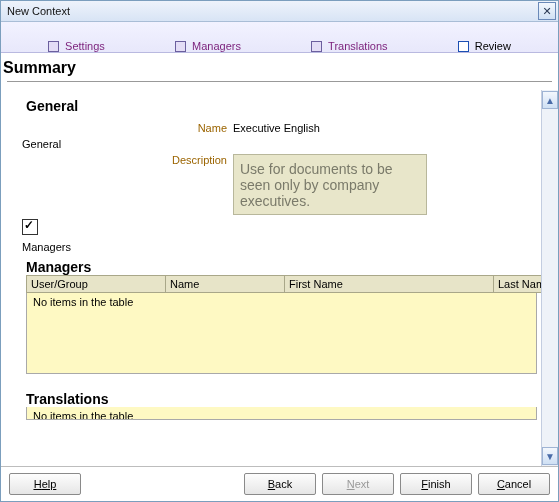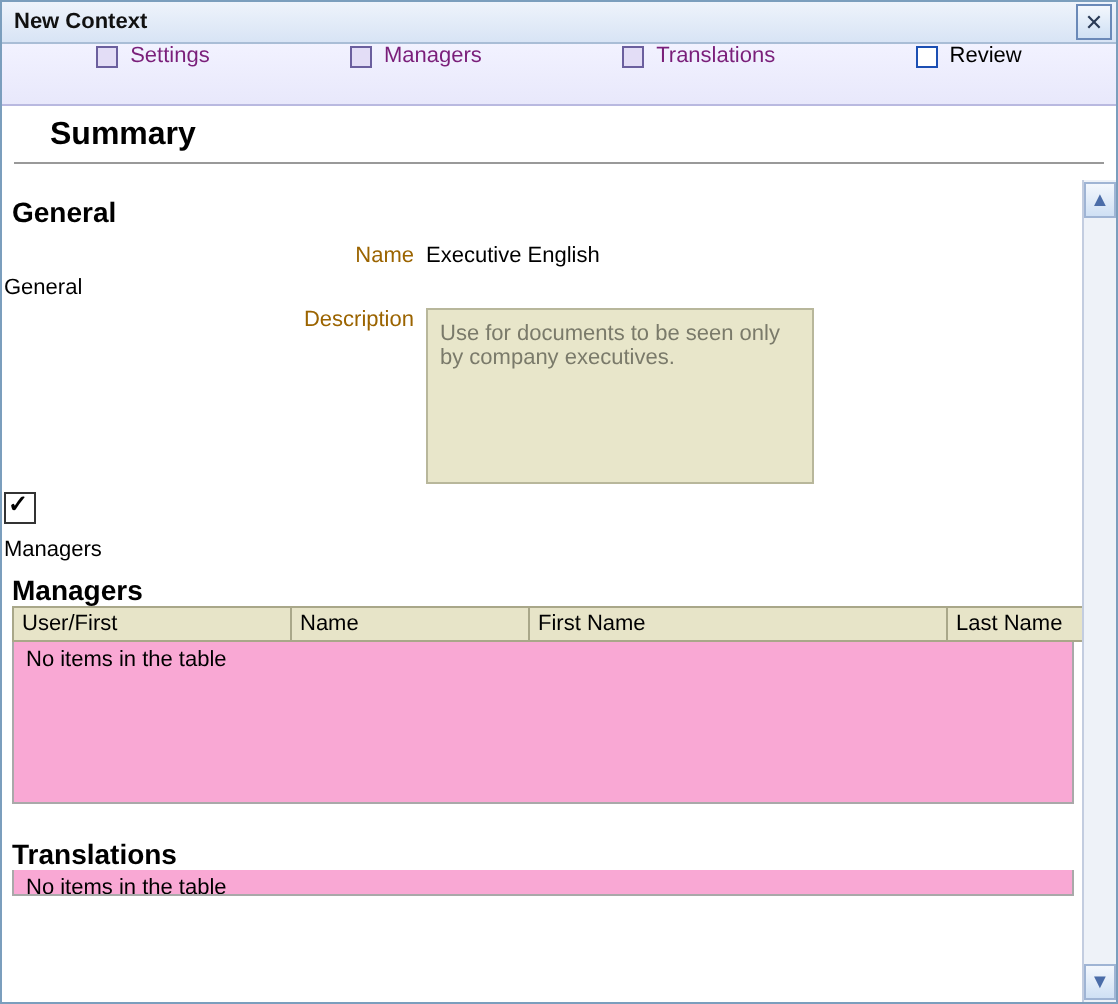--- a/index.html
+++ b/index.html
@@ -1,40 +1,40 @@
 <!DOCTYPE html>
 <html><head>
 <meta charset="utf-8">
 <style>
   html,body{margin:0;padding:0;font-family:Verdana,Arial,sans-serif;font-size:11px;color:#000;background:#fff}
   .window{width:559px;height:502px;border:1px solid #7b9ebd;box-sizing:border-box;position:relative;background:#fff;display:flex;flex-direction:column}
   .titlebar{height:20px;background:linear-gradient(#eef3fb,#d8e4f5);border-bottom:1px solid #a9bdd6;display:flex;align-items:center;justify-content:space-between;padding:0 2px 0 6px}
-  .titlebar .title{font-weight:bold;font-size:11px;color:#111}
+  .titlebar .title{font-weight:normal;font-size:11px;color:#111}
   .titlebar .close{width:16px;height:16px;border:1px solid #6a89b8;background:linear-gradient(#f3f7fd,#cfe0f4);display:flex;align-items:center;justify-content:center;font-size:11px;color:#2a3a55;cursor:default}
-  .wizard-steps{height:30px;background:linear-gradient(#f2f2ff,#e8e8fb);border-bottom:1px solid #b9b9e0;display:flex;align-items:flex-start;justify-content:space-around;padding:0 12px}
+  .wizard-steps{height:30px;background:linear-gradient(#f2f2ff,#e8e8fb);border-bottom:1px solid #b9b9e0;display:flex;align-items:flex-end;justify-content:space-around;padding:0 12px}
   .step{display:flex;align-items:center;gap:6px;font-size:11px;color:#7a1f7a}
   .step .marker{width:9px;height:9px;border:1px solid #6b5f9e;background:#e3ddf6}
   .step.active{color:#000;font-weight:normal}
   .step.active .marker{border-color:#1c4fb3;background:#fff}
-  .heading{font-weight:bold;font-size:16px;padding:6px 8px 4px 24px}
+  .heading{font-weight:bold;font-size:16px;padding:6px 8px 4px 2px}
   .hr{height:1px;background:#999;margin:0 6px 8px}
   .content{flex:1 1 auto;overflow:hidden;display:flex}
-  .scroll-area{flex:1 1 auto;overflow:hidden;padding:0 0 0 1px;position:relative}
+  .scroll-area{flex:1 1 auto;overflow:hidden;padding:0 0 0 21px;position:relative}
   .section-title{font-weight:bold;font-size:14px;margin:8px 4px 6px}
   .kv{display:flex;align-items:flex-start;margin:2px 0}
   .kv .label{width:205px;text-align:right;color:#9b6400;font-size:11px;padding-right:6px;padding-top:2px}
   .kv .value{font-size:11px;padding-top:2px}
-  .desc-box{width:194px;height:88px;background:#e8e6ca;border:1px solid #b8b79b;color:#7a7a6a;font-size:11px;padding:6px;box-sizing:border-box}
+  .desc-box{width:194px;height:61px;background:#e8e6ca;border:1px solid #b8b79b;color:#7a7a6a;font-size:14px;padding:6px;box-sizing:border-box}
   .check{display:inline-block;width:14px;height:14px;border:1px solid #333;background:#fff;position:relative}
   .check.checked::after{content:"✓";position:absolute;left:1px;top:-2px;font-size:12px;font-weight:bold;color:#000}
   .subheading{font-weight:bold;font-size:14px;margin:6px 4px 0}
   table.grid{width:536px;border-collapse:collapse;margin:0 4px}
   table.grid th{background:#e7e4c8;border:1px solid #a9a789;font-weight:normal;font-size:11px;text-align:left;padding:1px 4px;height:14px}
   .empty-row td{font-size:11px;padding:1px 4px;border:none}
-  .table-body{border:1px solid #a9a9a9;border-top:none;height:80px;margin:0 4px 17px;background:#f9a8d4}
+  .table-body{border:1px solid #a9a9a9;border-top:none;height:80px;margin:0 4px 17px;background:#fef9c3}
   .table-body.short{height:12px;overflow:hidden}
   .vscroll{width:16px;background:#eef2f8;border-left:1px solid #c3cde0;display:flex;flex-direction:column;justify-content:space-between;align-items:center}
   .vscroll .arrow{width:14px;height:16px;display:flex;align-items:center;justify-content:center;color:#4a6ca8;font-size:10px;background:linear-gradient(#f3f7fd,#cfe0f4);border:1px solid #9fb4d4;margin:1px}
   .button-bar{height:34px;border-top:1px solid #bdbdbd;display:flex;align-items:center;justify-content:space-between;padding:0 8px;background:#fff}
   .right-buttons{display:flex;gap:6px}
   button.win{min-width:72px;height:22px;font-family:Verdana,Arial,sans-serif;font-size:11px;border:1px solid #8a8a8a;background:linear-gradient(#fdfdfd,#e6e6e6);border-radius:2px;padding:0 10px}
   button.win:disabled{color:#9a9a9a}
   button.win.help{text-decoration:underline;min-width:72px}
 </style>
 </head>
@@ -93,21 +93,21 @@
         </div>
       </div>
       <div class="kv">
         <div class="value">Managers</div>
       </div>
 
       <div class="subheading">Managers</div>
       <table class="grid">
         <tbody>
             <tr>
-          <th style="width:130px">User/First</th>
+          <th style="width:130px">User/Group</th>
           <th style="width:110px">Name</th>
           <th style="width:200px">First Name</th>
           <th>Last Name</th>
         </tr>
       </tbody>
         </table>
       <div class="table-body">
         <table style="width:100%">
             <tbody>
               <tr class="empty-row">
@@ -128,14 +128,25 @@
           </table>
       </div>
 
     </div>
     <div class="vscroll">
       <div class="arrow">▲</div>
       <div class="arrow">▼</div>
     </div>
   </div>
 
+  <div class="button-bar">
+    <div>
+      <button class="win help"><span style="text-decoration:underline">H</span><span>elp</span></button>
+    </div>
+    <div class="right-buttons">
+      <button class="win"><span style="text-decoration:underline">B</span>ack</button>
+      <button class="win" disabled=""><span style="text-decoration:underline">N</span>ext</button>
+      <button class="win"><span style="text-decoration:underline">F</span>inish</button>
+      <button class="win"><span style="text-decoration:underline">C</span>ancel</button>
+    </div>
+  </div>
 
 </div>
 
 </body></html>

